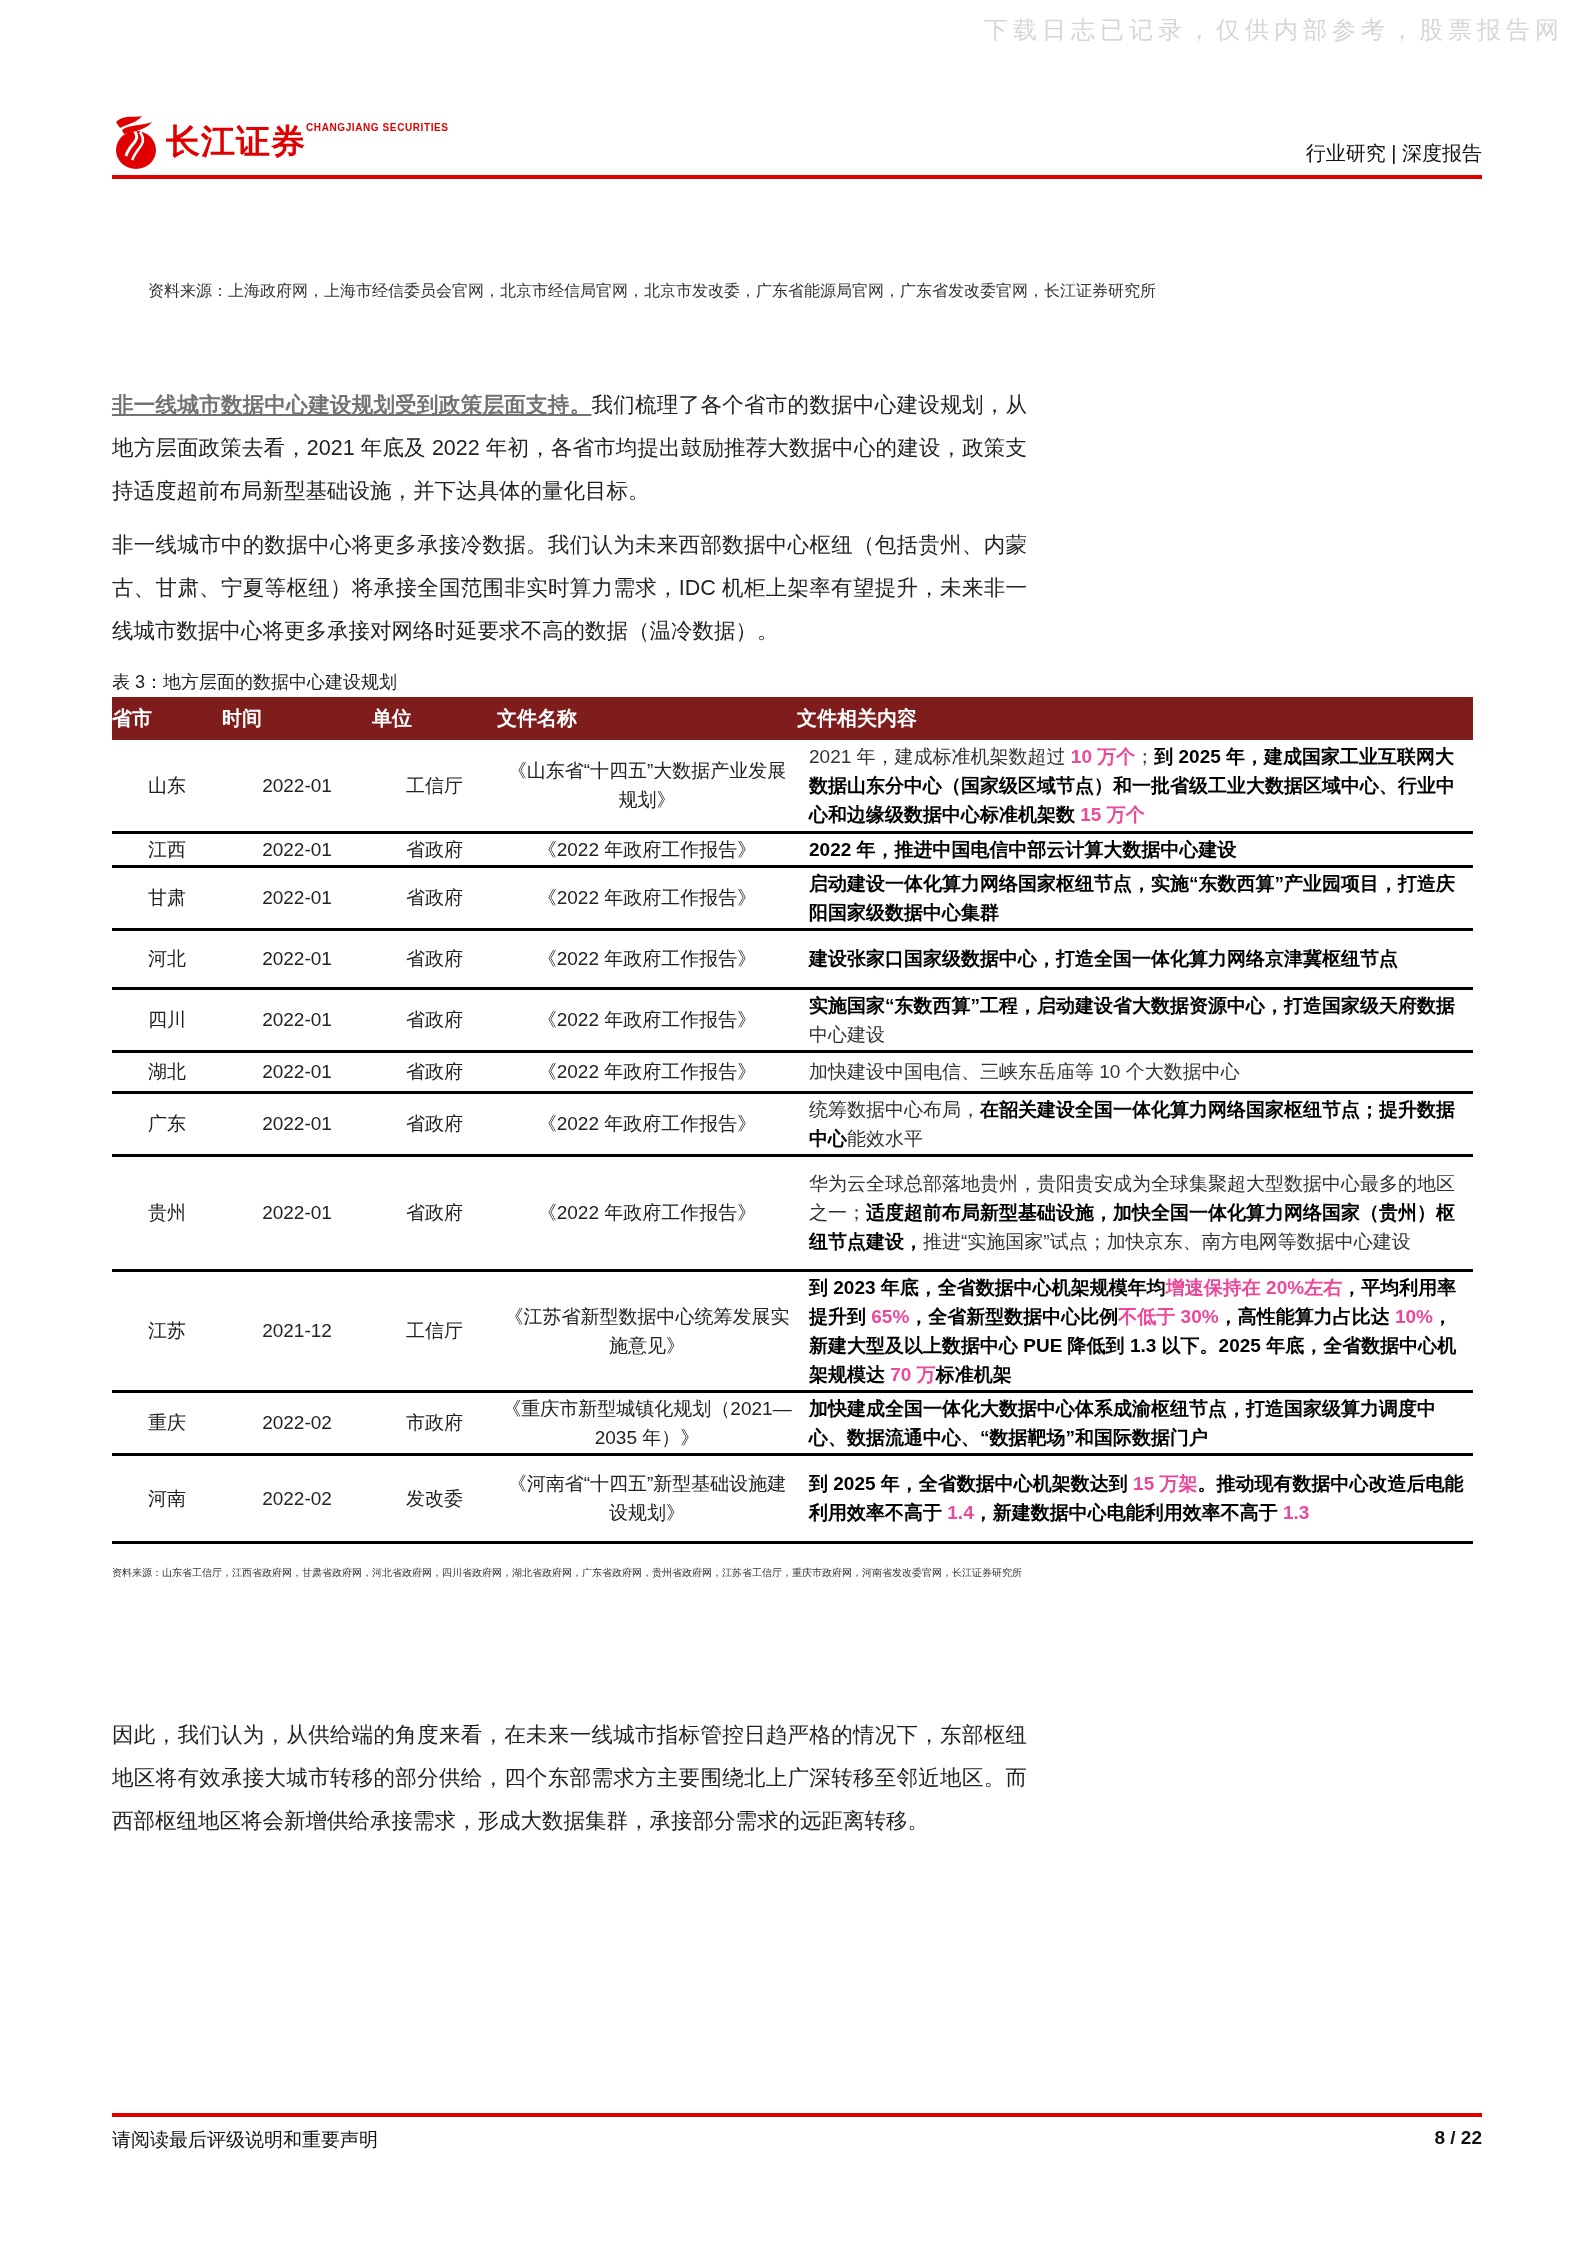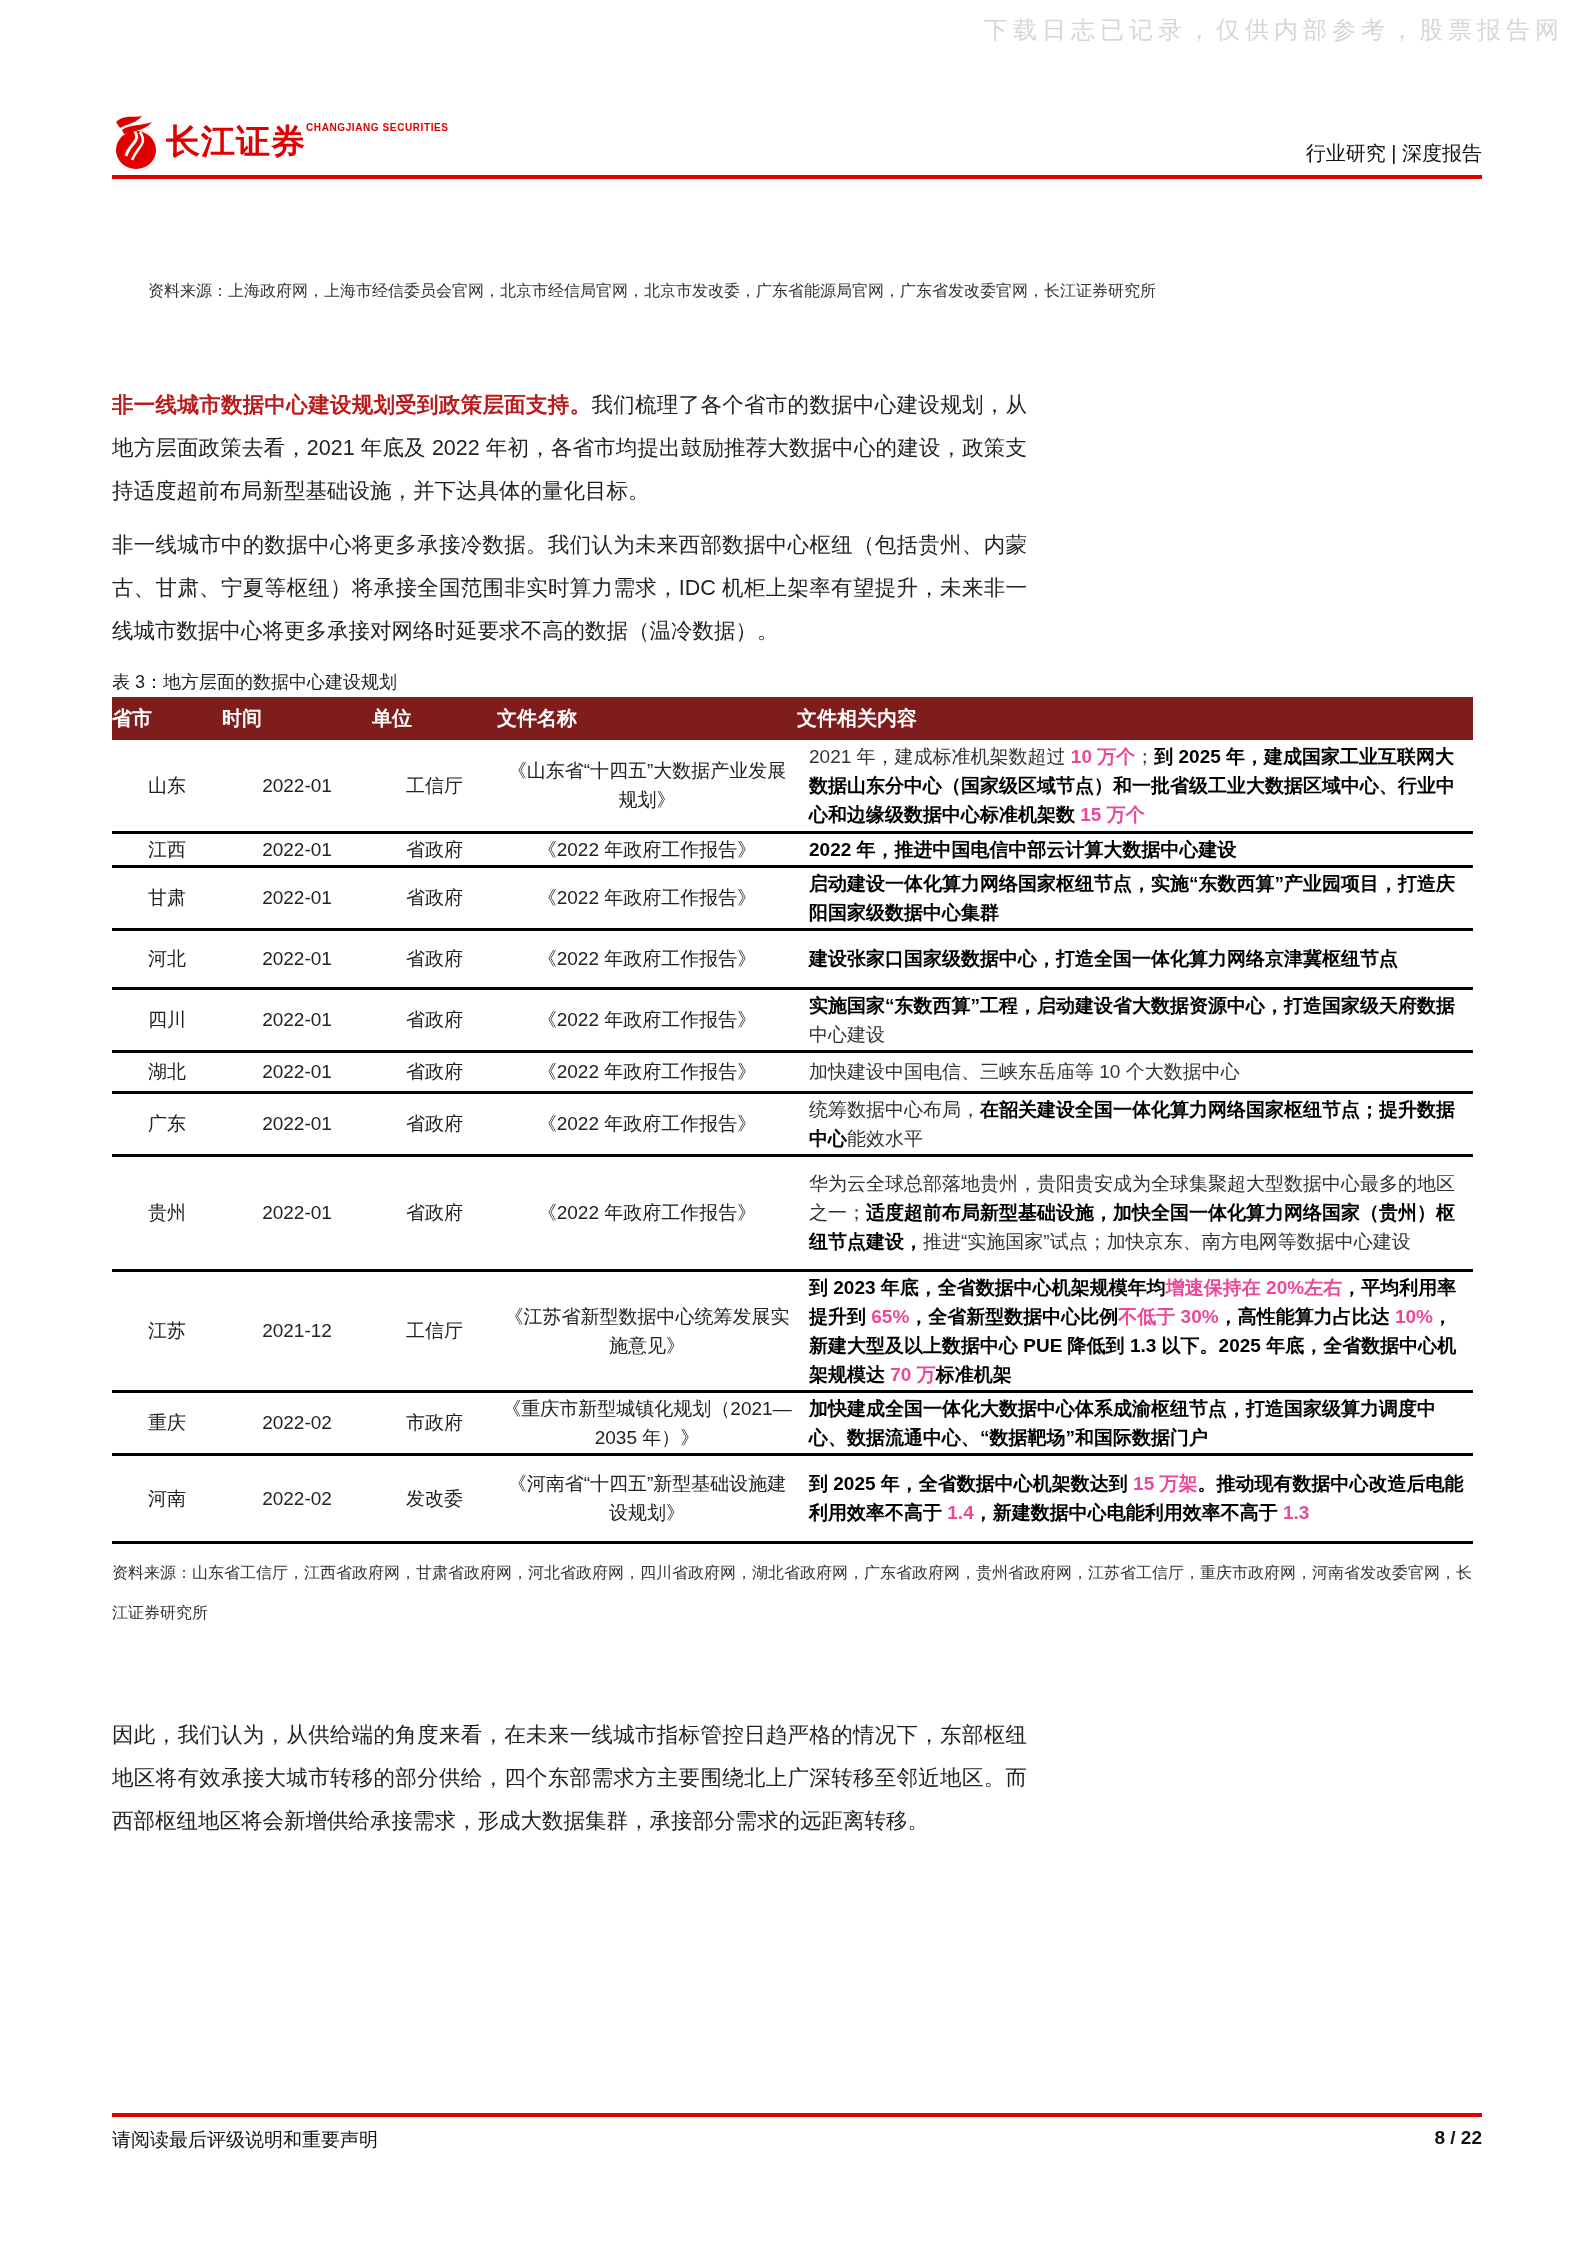--- a/index.html
+++ b/index.html
@@ -18,21 +18,21 @@
   .logo-cn { font-size: 34px; font-weight: bold; color: #e00000; letter-spacing: 1px; line-height: 38px; }
   .logo-en { font-size: 10px; font-weight: bold; color: #e00000; letter-spacing: 0.6px; line-height: 12px; }
   .header-right { position: absolute; right: 104px; top: 140px; font-size: 20px; color: #111; }
   .header-line { position: absolute; left: 112px; right: 104px; top: 175px; height: 4px; background: #e00000; }
 
   .source { position: absolute; left: 112px; font-size: 16px; color: #333; line-height: 34px; }
   .para {
     position: absolute; left: 112px; width: 915px;
     font-size: 21.5px; line-height: 43px; color: #222; text-align: justify;
   }
-  .para b { color: #b91c1c; }
+  .para b { color: #737373; text-decoration: underline; }
 
   .table-caption { position: absolute; left: 112px; top: 670px; font-size: 18px; color: #222; }
   table.plan {
     position: absolute; left: 112px; top: 697px; width: 1361px;
     border-collapse: collapse; font-size: 19px;
   }
   table.plan thead th {
     background: #7f1d1d; color: #fff; font-weight: bold; height: 43px;
     font-size: 20px; text-align: left; padding: 0;
   }
@@ -170,19 +170,19 @@
       <tr style="height: 88px;">
         <td>河南</td>
         <td>2022-02</td>
         <td>发改委</td>
         <td>《河南省“十四五”新型基础设施建设规划》</td>
         <td class="content"><span class="hl-bold">到 2025 年，全省数据中心机架数达到 </span><span class="hl-red">15 万架</span><span class="hl-bold">。推动现有数据中心改造后电能利用效率不高于 </span><span class="hl-red">1.4</span><span class="hl-bold">，新建数据中心电能利用效率不高于 </span><span class="hl-red">1.3</span></td>
       </tr>
     </tbody>
 </table>
 
-<div class="source" style="top:1553px; width:1361px; line-height:40px; font-size:16px;">资料来源：山东省工信厅，江西省政府网，甘肃省政府网，河北省政府网，四川省政府网，湖北省政府网，广东省政府网，贵州省政府网，江苏省工信厅，重庆市政府网，河南省发改委官网，长江证券研究所</div>
+<div class="source" style="top:1553px; width:1361px; line-height:40px; font-size:10px;">资料来源：山东省工信厅，江西省政府网，甘肃省政府网，河北省政府网，四川省政府网，湖北省政府网，广东省政府网，贵州省政府网，江苏省工信厅，重庆市政府网，河南省发改委官网，长江证券研究所</div>
 
 <div class="para" style="top:1714px;">因此，我们认为，从供给端的角度来看，在未来一线城市指标管控日趋严格的情况下，东部枢纽地区将有效承接大城市转移的部分供给，四个东部需求方主要围绕北上广深转移至邻近地区。而西部枢纽地区将会新增供给承接需求，形成大数据集群，承接部分需求的远距离转移。</div>
 
 <div class="footer-line"></div>
 <div class="footer-left">请阅读最后评级说明和重要声明</div>
 <div class="footer-right">8 / 22</div>
 
 </body></html>

